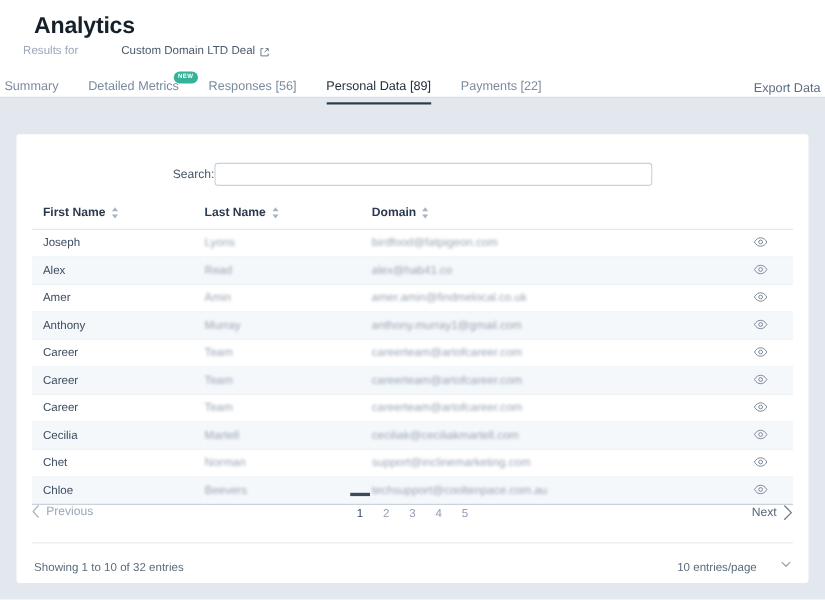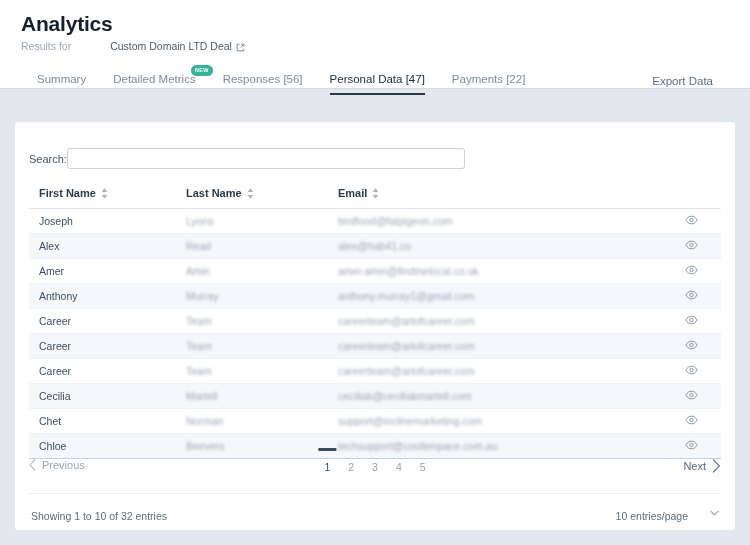--- a/index.html
+++ b/index.html
@@ -21,21 +21,21 @@
     padding: 12px 0 0 0;
     border-bottom: 1px solid #d4dbe4;
     height: 89px;
     position: relative;
   }
   .page-title {
     font-size: 21px;
     font-weight: bold;
     color: #15202b;
     letter-spacing: -0.2px;
-    padding-left: 21px;
+    padding-left: 31px;
     line-height: 1.15;
   }
   .subtitle {
     padding-left: 21px;
     margin-top: 4px;
     font-size: 10.5px;
     color: #9aa8b8;
     display: flex;
     align-items: center;
     gap: 3px;
@@ -47,21 +47,21 @@
     position: relative;
     margin-left: 1px;
     top: 1px;
   }
   .ext-link-icon svg { display:block; }
 
   
   .tabs {
     display: flex;
     align-items: flex-end;
-    padding: 0 37px;
+    padding: 0 4px;
     margin-top: 13px;
     height: 30px;
     position: relative;
   }
   .tab {
     font-size: 11.5px;
     color: #7b8b9e;
     padding: 0 0 8px 0;
     margin-right: 27px;
     position: relative;
@@ -101,20 +101,21 @@
     margin: 33px 15px 0 15px;
     border-radius: 3px;
     height: 408px;
     padding: 0 14px;
     position: relative;
   }
 
   
   .search-row {
     display: flex;
+    justify-content: center;
     align-items: center;
     padding-top: 26px;
   }
   .search-label {
     font-size: 11px;
     color: #46566a;
   }
   .search-input {
     width: 398px;
     height: 21px;
@@ -280,21 +281,21 @@
     <div class="tab">
       <span>Detailed Metrics</span>
       <span class="new-badge">NEW</span>
     </div>
 
     <div class="tab">
       <span>Responses [56]</span>
     </div>
 
     <div class="tab active">
-      <span>Personal Data [47]</span>
+      <span>Personal Data [89]</span>
     </div>
 
     <div class="tab">
       <span>Payments [22]</span>
     </div>
 
     <div class="tabs-spacer"></div>
 
     <div class="export-link">Export Data</div>
   </div>
@@ -327,21 +328,21 @@
             <span class="sort-icon">
               <svg width="7" height="11" viewBox="0 0 7 11" fill="currentColor">
                 <path d="M3.5 0.3L6.3 4.1H0.7z"></path>
                 <path d="M3.5 10.7L0.7 6.9h5.6z"></path>
               </svg>
             </span>
           </span>
         </th>
         <th class="col-email">
           <span class="th-inner">
-            <span>Email</span>
+            <span>Domain</span>
             <span class="sort-icon">
               <svg width="7" height="11" viewBox="0 0 7 11" fill="currentColor">
                 <path d="M3.5 0.3L6.3 4.1H0.7z"></path>
                 <path d="M3.5 10.7L0.7 6.9h5.6z"></path>
               </svg>
             </span>
           </span>
         </th>
         <th class="col-act"></th>
       </tr>

